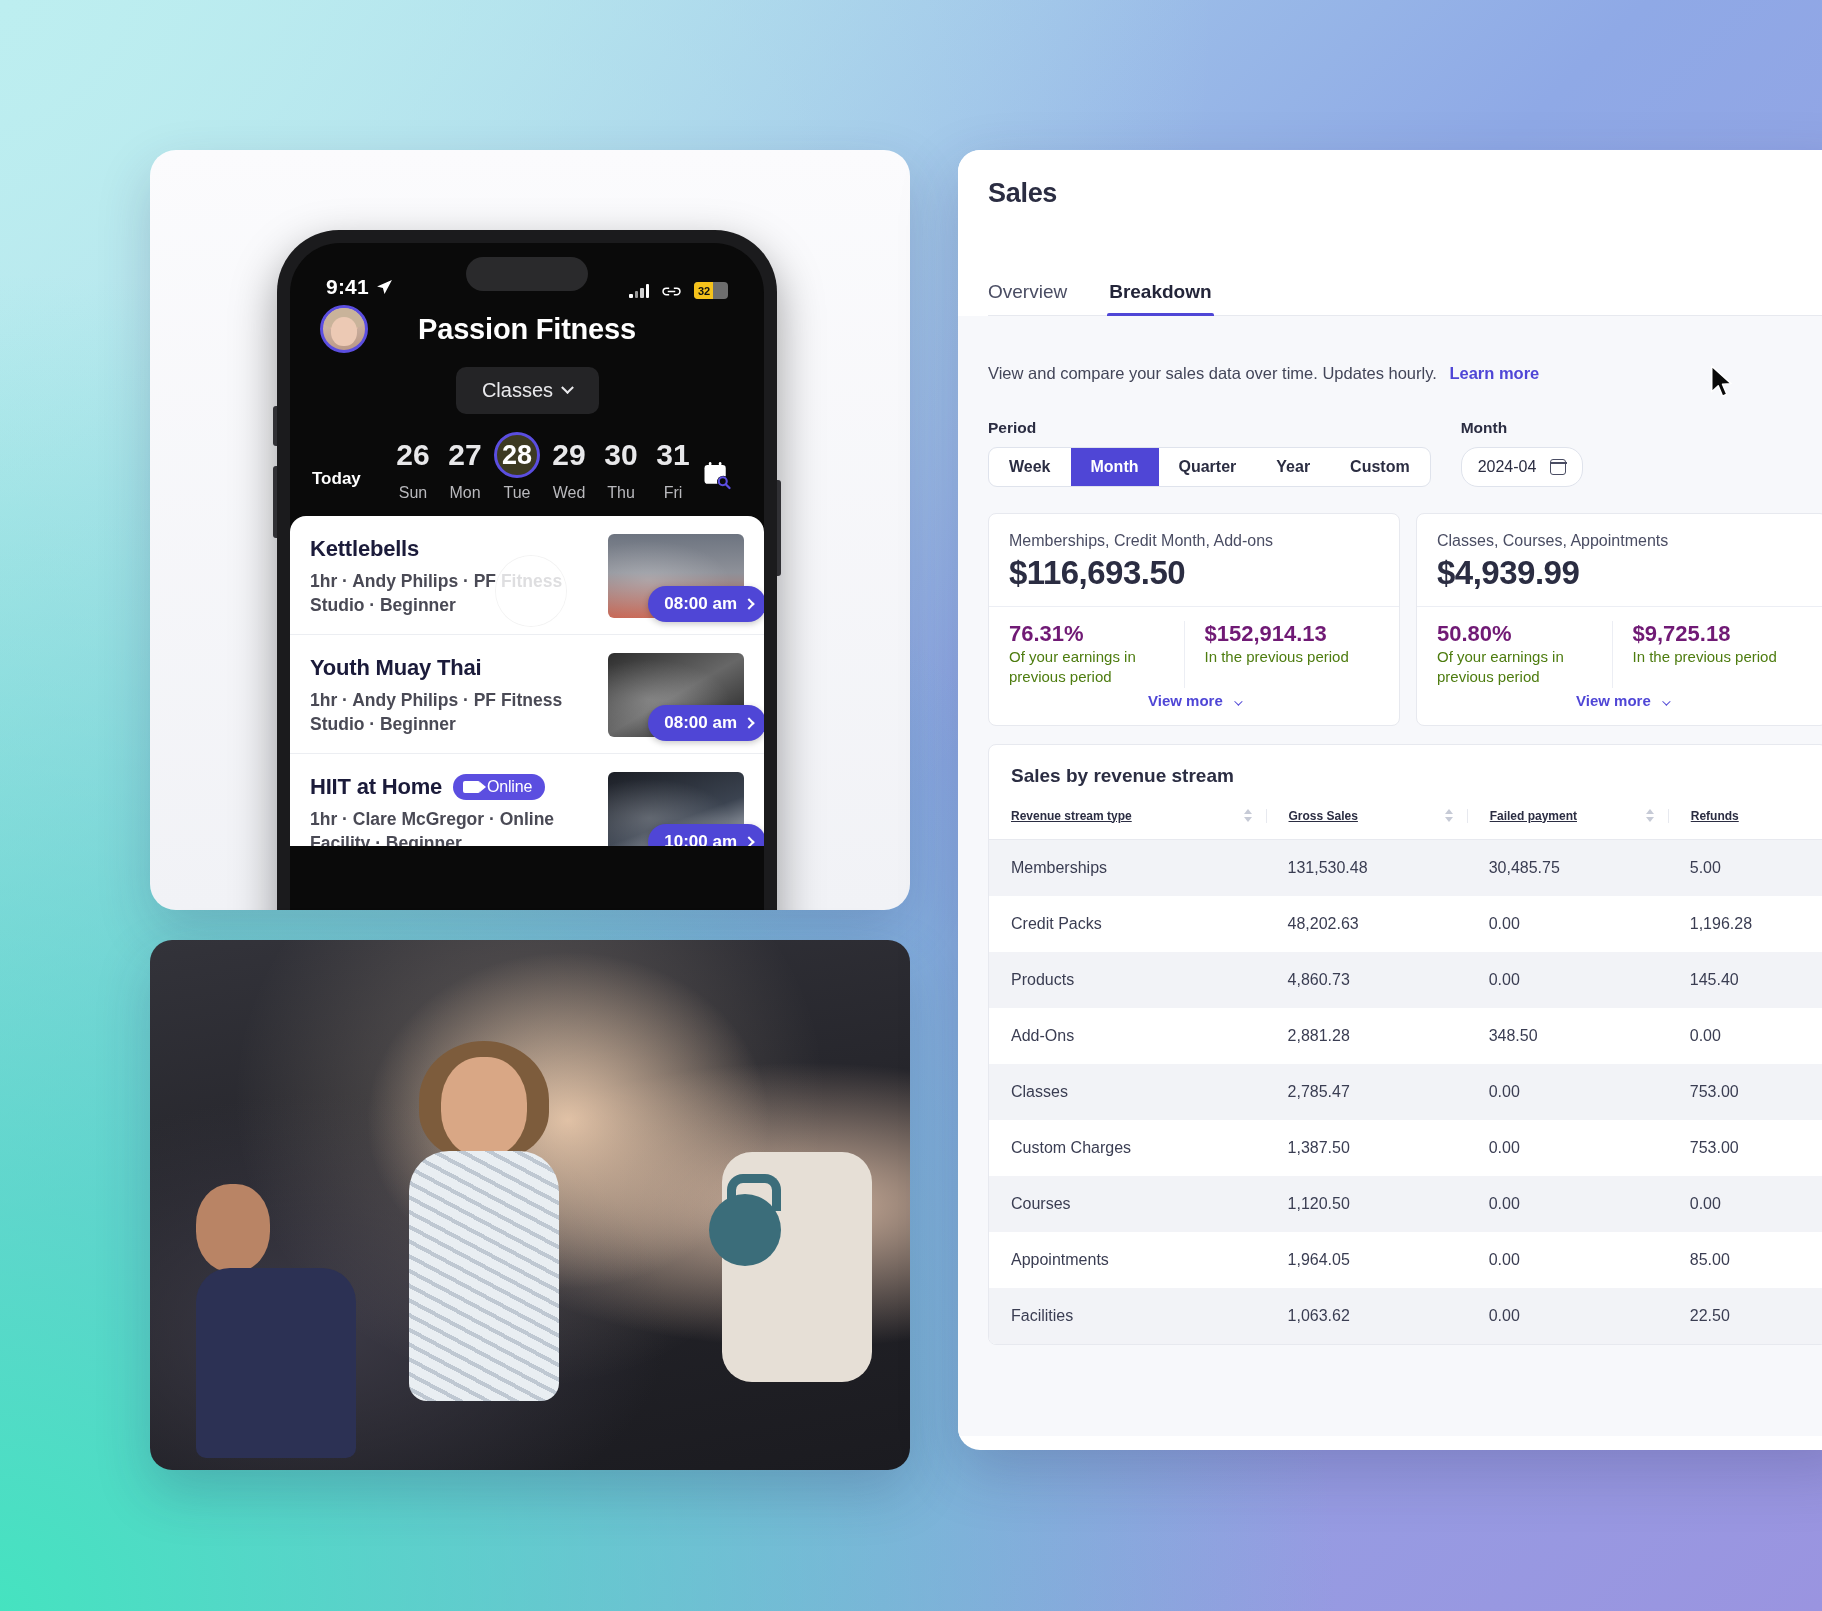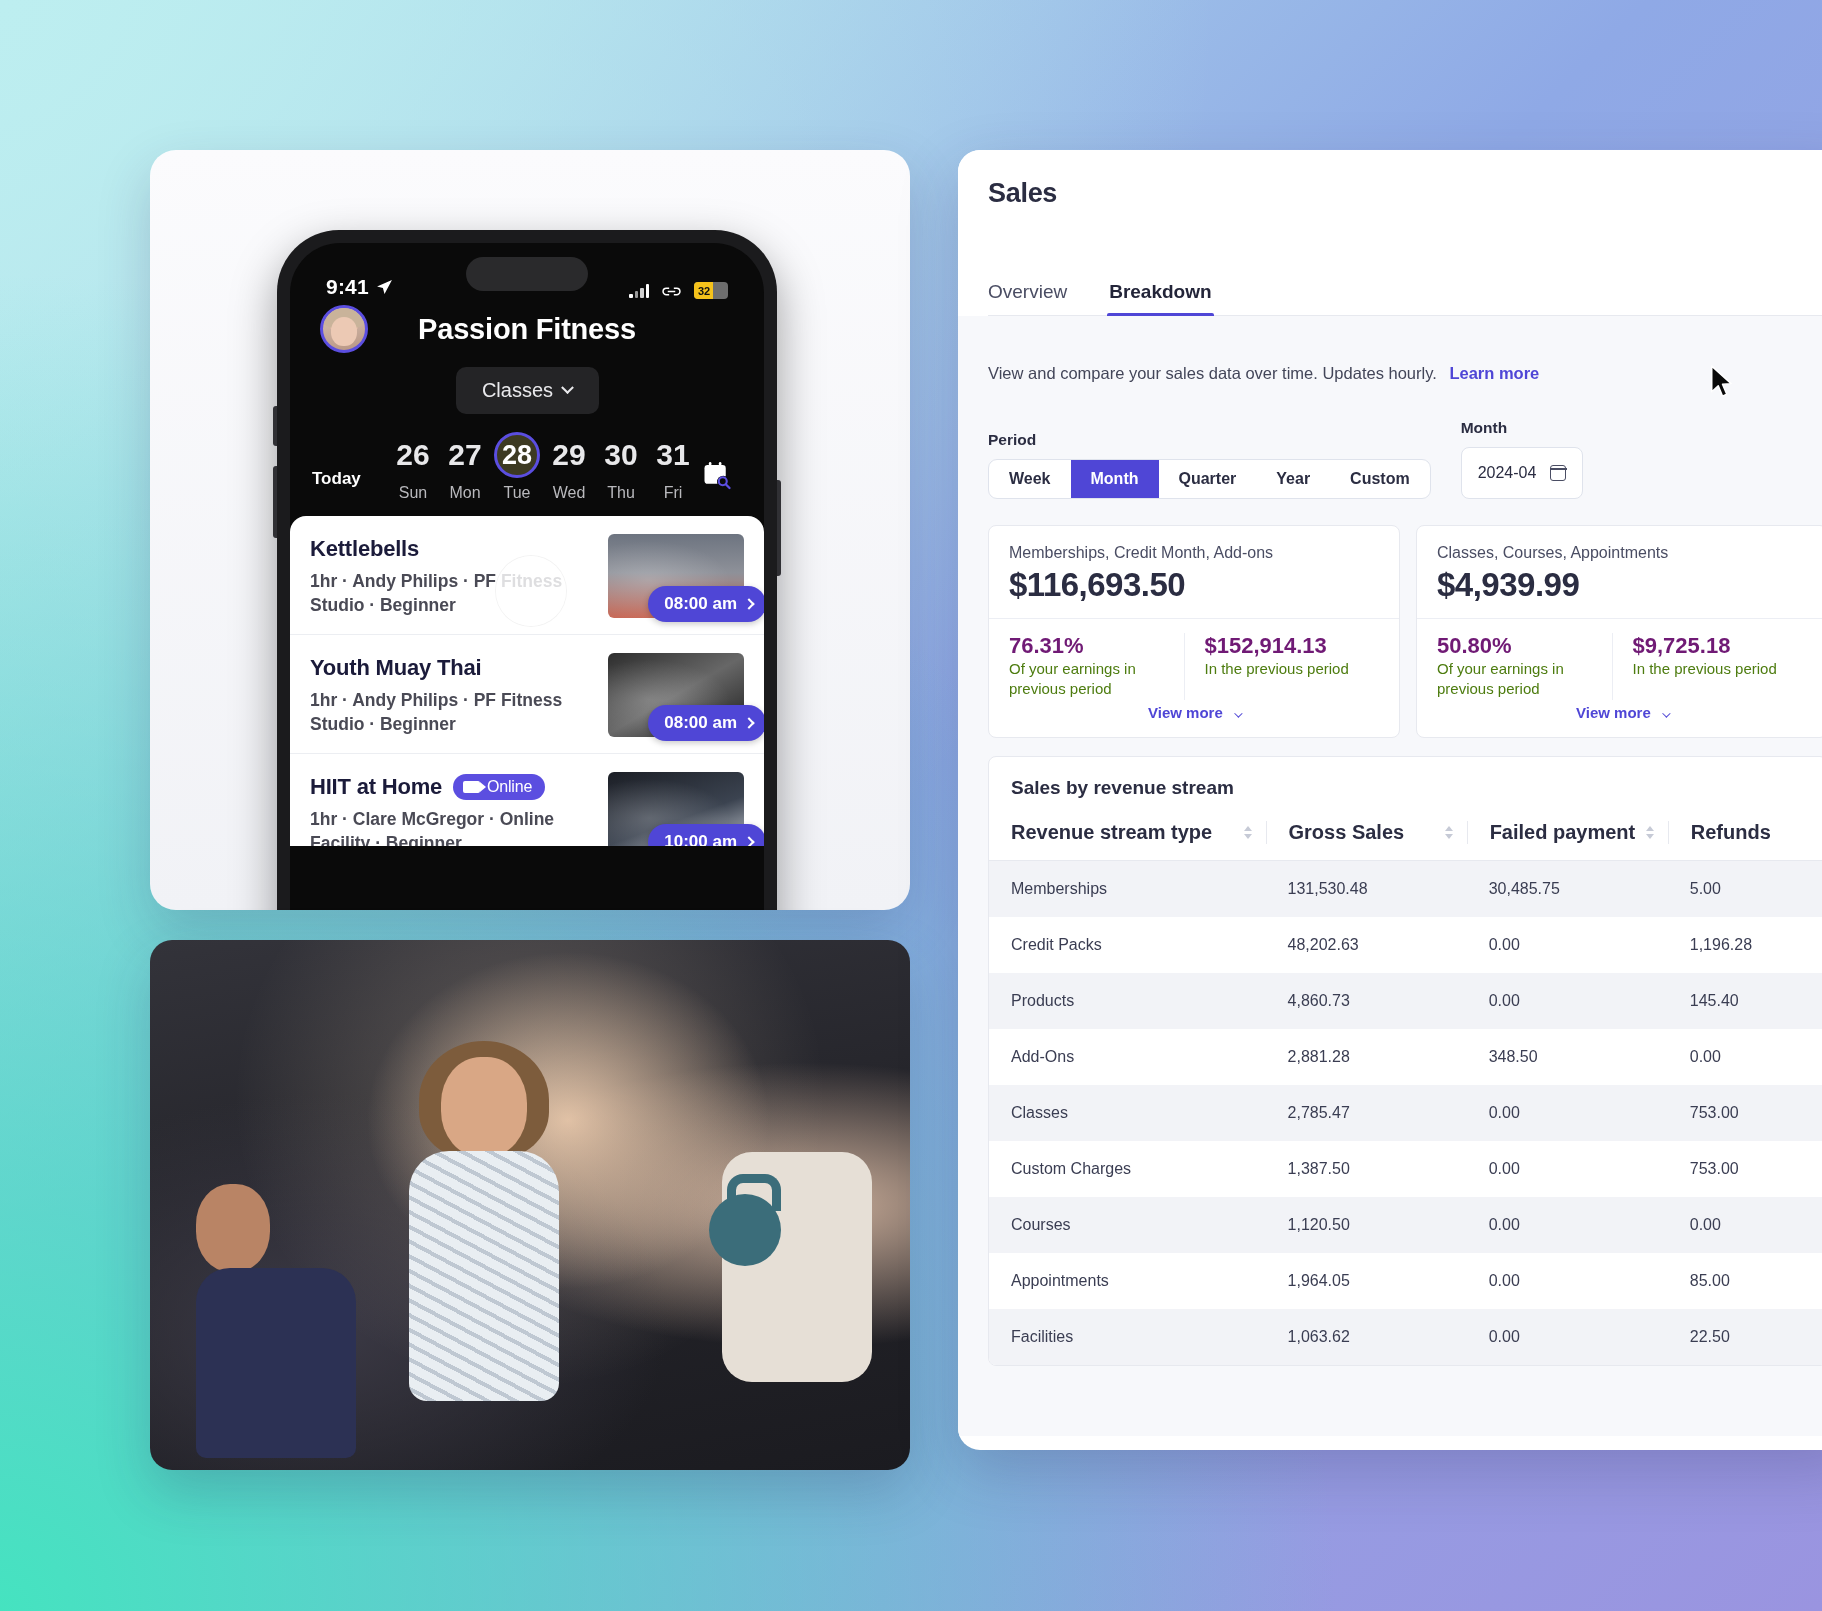--- a/index.html
+++ b/index.html
@@ -209,22 +209,22 @@
 
   .controls { display:flex; align-items:flex-end; gap: 30px; margin-top: 36px; }
   .ctrl-label { font-size:15.5px; font-weight:700; color:#2b2d42; margin-bottom: 10px; }
   .segmented {
     display:flex; background:#fff; border:1px solid #dfe3ec; border-radius: 9px; overflow:hidden;
     height: 40px;
   }
   .seg { padding: 0 20px; display:flex;align-items:center; font-size:16px; font-weight:700; color:#2b2d42;}
   .seg.active { background:#4f46d6; color:#fff; }
   .monthbox {
-    display:flex;align-items:center;gap:14px; height:52px; padding: 0 16px;
-    background:#fff;border:1px solid #dfe3ec;border-radius:8px; font-size:16px;color:#2b2d42;
+    display:flex;align-items:center;gap:14px; height:40px; padding: 0 16px;
+    background:#fff;border:1px solid #dfe3ec;border-radius:17px; font-size:16px;color:#2b2d42;
   }
   .cal-sm { width:16px;height:16px;border:1.8px solid #4a4d63;border-radius:3px;position:relative;}
   .cal-sm::before{content:"";position:absolute;left:-1.8px;right:-1.8px;top:2px;height:1.8px;background:#4a4d63;}
 
   .kpis { display:flex; gap: 16px; margin-top: 26px; }
   .kpi {
     flex:1; background:#fff; border:1px solid #e7e9ef; border-radius: 8px; padding: 18px 20px 10px 20px;
   }
   .kpi-label { font-size:16px; color:#4a4d63; }
   .kpi-value { font-size: 33px; font-weight:700; color:#2b2d42; margin-top:4px; letter-spacing:-.5px;}
@@ -234,22 +234,22 @@
   .kpi-sub-col + .kpi-sub-col { border-left:1px solid #eceef4; padding-left: 20px;}
   .kpi-sub-val { font-size: 22px; font-weight:700; color:#701a75;}
   .kpi-sub-txt { font-size:15px; color:#4d7c0f; margin-top:0; line-height:1.35;}
   .viewmore { text-align:center; font-size:15px; color:#4f46d6; font-weight:700; padding: 4px 0 6px 0; }
   .viewmore .vchev { display:inline-block; width:6px;height:6px;border-right:1.8px solid #4f46d6;border-bottom:1.8px solid #4f46d6;transform:rotate(45deg) translateY(-2px); margin-left:7px;}
 
   .table-card { background:#fff; border:1px solid #e7e9ef; border-radius:8px; margin-top:18px; overflow:hidden;}
   .table-card h3 { font-size:19px; font-weight:700; color:#2b2d42; padding: 20px 22px 14px 22px;}
   table { width:100%; border-collapse: collapse; }
   thead th {
-    text-align:left; font-size:20px; font-weight:700; color:#2b2d42;
-    padding: 8px 0 16px 0; border-bottom:1px solid #e7e9ef; position:relative;
+    text-align:left; font-size:12px; font-weight:700; color:#2b2d42;
+    padding: 8px 0 16px 0; border-bottom:1px solid #e7e9ef; position:relative;text-decoration:underline;
   }
   thead th .th-in { display:flex; align-items:center; justify-content:space-between; padding-right: 14px;}
   thead th:not(:first-child) .th-in { padding-left: 22px; border-left: 1px solid #e7e9ef;}
   thead th:first-child .th-in { padding-left: 22px; }
   .sort { display:inline-flex; flex-direction:column; gap:3px; }
   .sort i { width:0;height:0;border-left:4.5px solid transparent;border-right:4.5px solid transparent; }
   .sort i:first-child { border-bottom:5px solid #c6cad6; }
   .sort i:last-child  { border-top:5px solid #c6cad6; }
   tbody td { font-size:16px; color:#3a3d52; padding: 19px 22px; }
   tbody tr:nth-child(odd) { background:#f2f3f7; }

